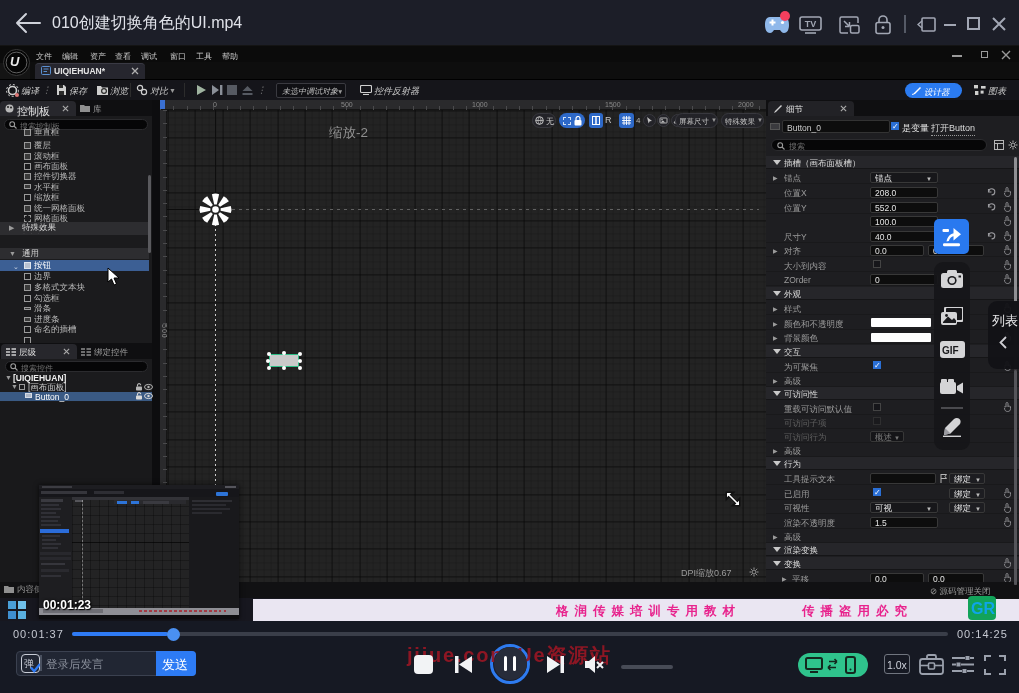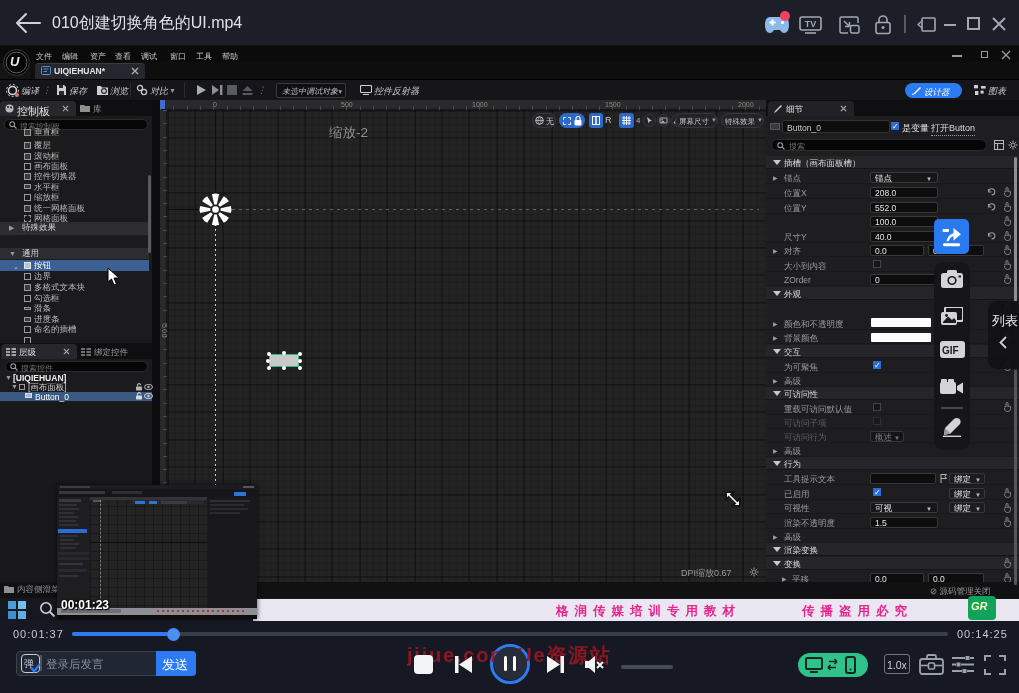--- a/index.html
+++ b/index.html
@@ -479,20 +479,24 @@
         </div>
       <div class="chk" style="left:107px;top:160px"></div>
       <div class="drow" style="top:172px">
           <span class="dlab">ZOrder</span>
         </div>
       <div class="dbox" style="left:104px;top:174px;width:68px">0</div>
       <div class="dhead" style="top:187px">
           <span class="tri"></span>
           <span class="t">外观</span>
         </div>
+      <div class="drow" style="top:201px">
+          <span style="position:absolute;left:7px;top:4px;font-size:6px;color:#9a9a9a">▶</span>
+          <span class="dlab">样式</span>
+        </div>
       <div class="drow" style="top:215.5px">
           <span style="position:absolute;left:7px;top:4px;font-size:6px;color:#9a9a9a">▶</span>
           <span class="dlab">颜色和不透明度</span>
         </div>
       <div class="abs" style="left:105px;top:218px;width:60px;height:9px;background:#fff;border-radius:1px"></div>
       <div class="drow" style="top:230px">
           <span style="position:absolute;left:7px;top:4px;font-size:6px;color:#9a9a9a">▶</span>
           <span class="dlab">背景颜色</span>
         </div>
       <div class="abs" style="left:105px;top:232.5px;width:60px;height:9px;background:#fff;border-radius:1px"></div>
@@ -687,35 +691,35 @@
     <svg class="abs" style="left:991px;top:16px" width="16" height="16" viewBox="0 0 16 16">
       <path d="M2 2 L14 14 M14 2 L2 14" stroke="#a2a7b4" stroke-width="2"></path>
     </svg>
   </div>
 
   <div class="abs" id="wmstrip">
     <div class="abs" style="left:253px;top:1px;width:766px;height:22px;background:#eae6f2"></div>
     <div class="abs" style="left:556px;top:5px;font-size:12.5px;font-weight:bold;color:#e8238d;letter-spacing:6px;white-space:nowrap">格润传媒培训专用教材</div>
     <div class="abs" style="left:802px;top:5px;font-size:12.5px;font-weight:bold;color:#e8238d;letter-spacing:6px;white-space:nowrap">传播盗用必究</div>
     <div class="abs" style="left:968px;top:-2px;width:28px;height:24px;background:#12a35a;border-radius:4px"></div>
-    <div class="abs" style="left:971px;top:2px;font-size:11px;font-weight:bold;color:#fef9c3;font-style:italic">GR</div>
+    <div class="abs" style="left:971px;top:2px;font-size:16px;font-weight:bold;color:#0ea5e9;">GR</div>
 
     <svg class="abs" style="left:8px;top:3px" width="18" height="18" viewBox="0 0 18 18">
       <rect x="0" y="0" width="8" height="8" fill="#4a9fd8"></rect>
         <rect x="10" y="0" width="8" height="8" fill="#6fc0ea"></rect>
       <rect x="0" y="10" width="8" height="8" fill="#3f8fd0"></rect>
         <rect x="10" y="10" width="8" height="8" fill="#5ab0e0"></rect>
     </svg>
     <svg class="abs" style="left:39px;top:3px" width="17" height="17" viewBox="0 0 17 17">
         <circle cx="7" cy="7" r="5.2" fill="none" stroke="#cfd2da" stroke-width="1.6"></circle>
         <line x1="11" y1="11" x2="15.5" y2="15.5" stroke="#cfd2da" stroke-width="1.8"></line>
       </svg>
   </div>
 
-  <div class="abs" id="thumb" style="left:57px;top:485px;width:200px;height:134px;background:#8b5cf6;box-shadow:0 0 5px rgba(0,0,0,.7)">
+  <div class="abs" id="thumb" style="left:39px;top:485px;width:200px;height:134px;background:#8b5cf6;box-shadow:0 0 5px rgba(0,0,0,.7)">
     <div class="abs" style="left:0;top:0;width:200px;height:4px;background:#1d1d21"></div>
     <div class="abs" style="left:3px;top:1px;width:30px;height:2px;background:#3c3c42"></div>
     <div class="abs" style="left:186px;top:1px;width:11px;height:2px;background:#55555c"></div>
     <div class="abs" style="left:0;top:4px;width:200px;height:8px;background:#16161a"></div>
     <div class="abs" style="left:2px;top:6px;width:46px;height:2.5px;background:#36363c"></div>
     <div class="abs" style="left:55px;top:6px;width:30px;height:2.5px;background:#2e2e34"></div>
     <div class="abs" style="left:177px;top:7px;width:12px;height:4px;background:#2d74d8;border-radius:1px"></div>
     <div class="abs" style="left:0;top:12px;width:33px;height:111px;background:#1e1e21"></div>
     <div class="abs" style="left:2px;top:14px;width:22px;height:2.5px;background:#3a3a40"></div>
     <div class="abs" style="left:2px;top:19px;width:18px;height:2px;background:#303036"></div>

